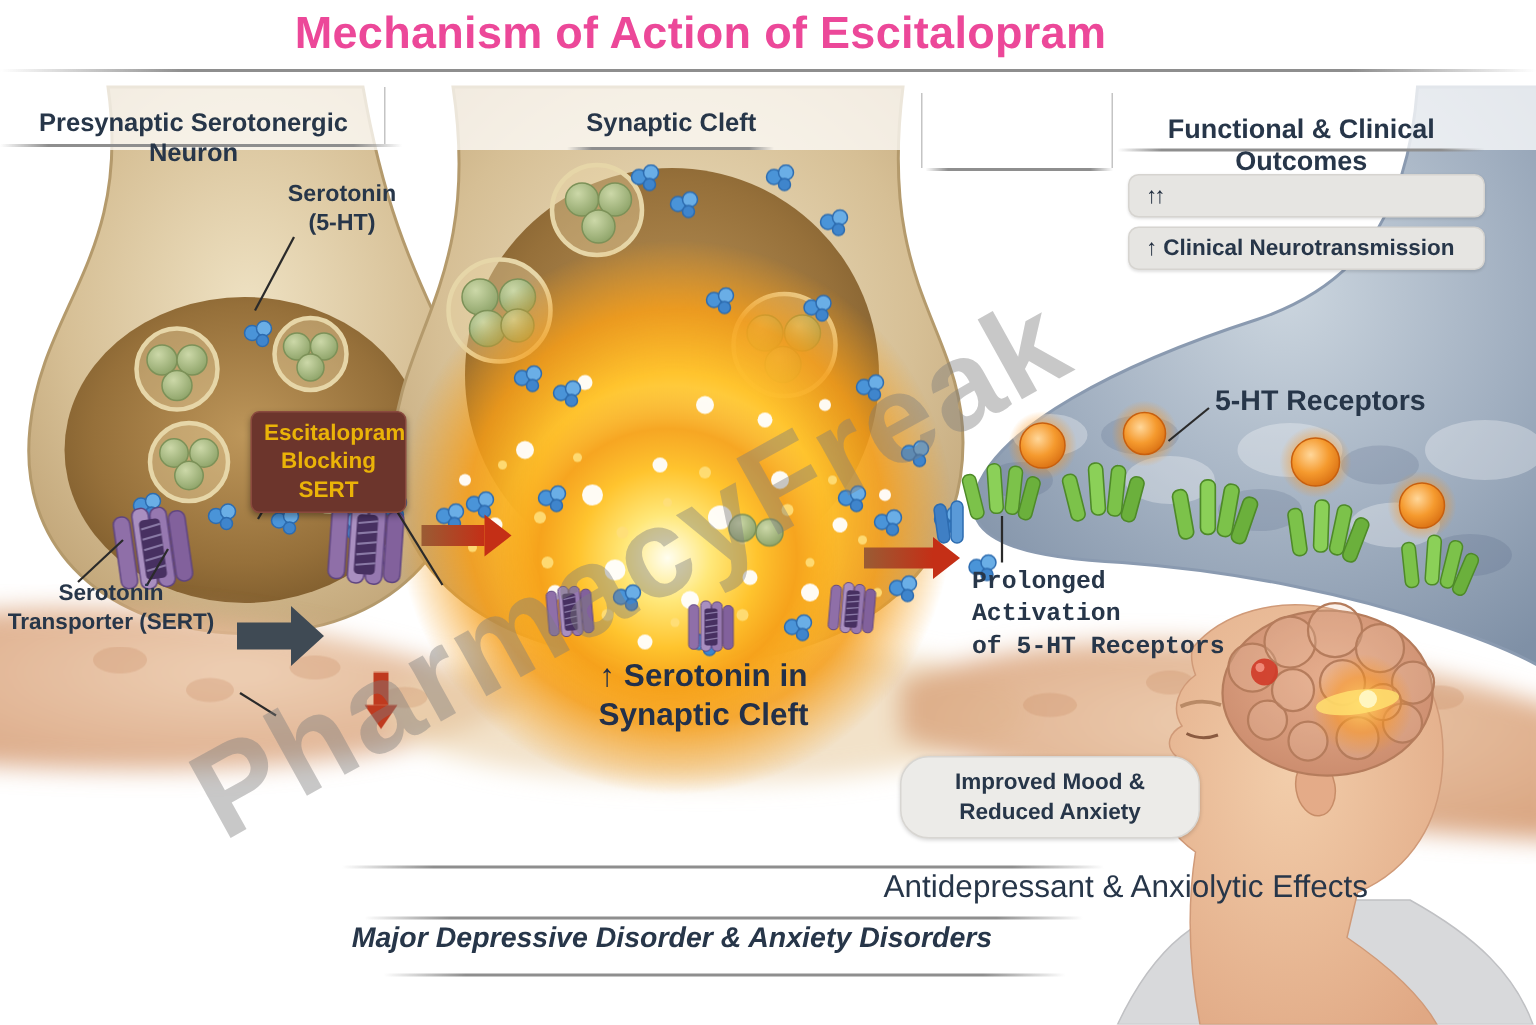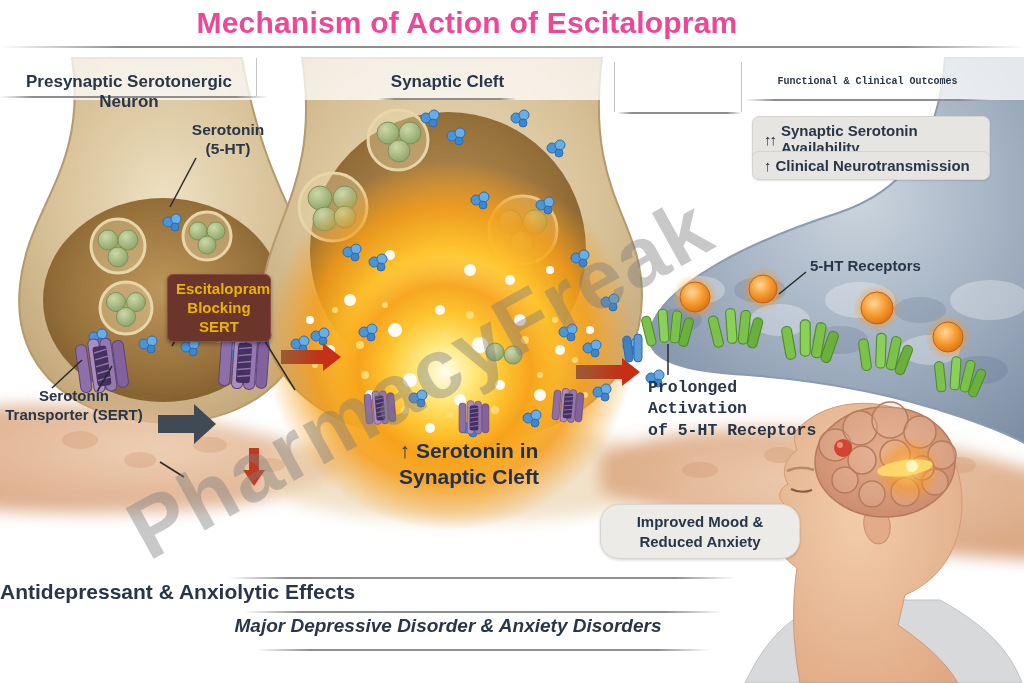--- a/index.html
+++ b/index.html
@@ -7,45 +7,45 @@
           font-family:"Liberation Sans",sans-serif;color:#273649;}
   .abs{position:absolute;}
   svg.illus{position:absolute;left:0;top:0;z-index:1;}
   
   .title{top:6px;left:0;width:934px;text-align:center;font-size:30px;font-weight:bold;
          color:#ec4899;letter-spacing:.2px;z-index:10;}
   .col-header{font-weight:bold;color:#273649;text-align:center;z-index:10;}
   .h-presyn{top:72px;left:0;width:258px;font-size:17px;}
   .h-cleft{top:72px;left:380px;width:135px;font-size:17px;}
   .h-postsyn{top:70px;left:617px;width:122px;font-size:16px;line-height:1.2;}
-  .h-outcomes{top:76px;left:745px;width:245px;font-size:10px;font-family:Liberation Mono, monospace;}
+  .h-outcomes{top:76px;left:745px;width:245px;font-size:18px;}
   .ml{white-space:pre-line;}
   .lbl{z-index:10;color:#273649;}
   .lbl-serotonin{top:121px;left:178px;width:100px;text-align:center;font-size:15.5px;font-weight:600;line-height:1.2;}
   .box-escital{top:274px;left:167px;width:86px;padding:5px 8px;background:#6c352c;border:1px solid #8a4a3e;
                border-radius:6px;color:#eab308;font-size:15px;font-weight:bold;text-align:center;line-height:1.25;
                box-shadow:0 2px 4px rgba(0,0,0,.35);z-index:10;}
   .lbl-sert{top:387px;left:0;width:148px;text-align:center;font-size:15px;font-weight:600;line-height:1.25;}
   .box-ssri{top:398px;left:206px;width:162px;padding:6px 8px;background:linear-gradient(#545e69,#3c454f);
             border-radius:16px;color:#fff;font-size:15px;font-weight:bold;text-align:center;line-height:1.3;
             box-shadow:0 2px 5px rgba(0,0,0,.35);z-index:10;}
   .lbl-reuptake{top:467px;left:184px;font-size:16px;font-weight:bold;z-index:10;}
   .lbl-reuptake .dn{font-size:19px;font-weight:800;margin-right:4px;color:#1f2c3e;}
   .lbl-cleftinc{top:438px;left:390px;width:158px;text-align:center;font-size:21px;font-weight:bold;line-height:1.25;color:#22304a;}
-  .lbl-receptors{top:257px;left:810px;font-size:15px;font-weight:bold;}
+  .lbl-receptors{top:257px;left:810px;font-size:19px;font-weight:bold;}
   .lbl-prolonged{top:377px;left:648px;width:195px;font-size:16.5px;font-weight:bold;line-height:1.3;font-family:Liberation Mono, monospace;}
   .box-improved{top:504px;left:600px;width:150px;padding:7px 24px;background:#ecebe8;border:1px solid #d8d6d2;
                 border-radius:19px;text-align:center;font-size:15px;font-weight:bold;line-height:1.3;
                 box-shadow:0 1px 3px rgba(0,0,0,.18);z-index:10;}
   .outcome-box{left:752px;width:214px;padding:5px 11px;background:#e6e5e2;border:1px solid #d6d4d0;
                border-radius:7px;font-size:15px;font-weight:bold;z-index:10;display:flex;align-items:center;
                box-shadow:0 1px 2px rgba(0,0,0,.12);}
   .outcome-box .ar{font-weight:800;margin-right:6px;letter-spacing:-2px;color:#1f2c3e;}
   .ob1{top:116px;} .ob2{top:151px;}
-  .footer1{top:580px;left:0;width:912px;text-align:left;font-size:21px;font-weight:bold;z-index:10;}
+  .footer1{top:580px;left:0;width:912px;text-align:right;font-size:21px;font-weight:normal;z-index:10;}
   .footer2{top:615px;left:0;width:896px;text-align:center;font-size:19px;font-weight:bold;font-style:italic;z-index:10;}
   
   .hline{position:absolute;height:2px;z-index:8;
          background:linear-gradient(to right,rgba(140,140,140,0),#8e8e8e 12%,#8e8e8e 88%,rgba(140,140,140,0));}
   .vline{position:absolute;width:1px;background:#c4c4c4;z-index:8;}
   
   .watermark{top:330px;left:-30px;width:900px;text-align:center;font-size:84px;font-weight:bold;
              color:#7d7d7d;opacity:.42;transform:rotate(-29deg);z-index:5;letter-spacing:2px;}
 </style>
 </head>
@@ -391,21 +391,20 @@
   <div class="hline" style="top:649px;left:256px;width:454px;"></div>
 
   <div class="abs title">Mechanism of Action of Escitalopram</div>
 
   <div class="abs col-header h-presyn">Presynaptic Serotonergic Neuron</div>
   <div class="abs col-header h-cleft">Synaptic Cleft</div>
   <div class="abs col-header h-outcomes">Functional &amp; Clinical Outcomes</div>
 
   <div class="abs outcome-box ob1">
     <span class="ar">↑↑</span>
-    <span>Synaptic Serotonin Availability</span>
   </div>
   <div class="abs outcome-box ob2">
     <span class="ar">↑</span>
     <span>Clinical Neurotransmission</span>
   </div>
 
   <div class="abs lbl lbl-serotonin ml">Serotonin
 (5-HT)</div>
   <div class="abs box-escital ml">Escitalopram
 Blocking SERT</div>

